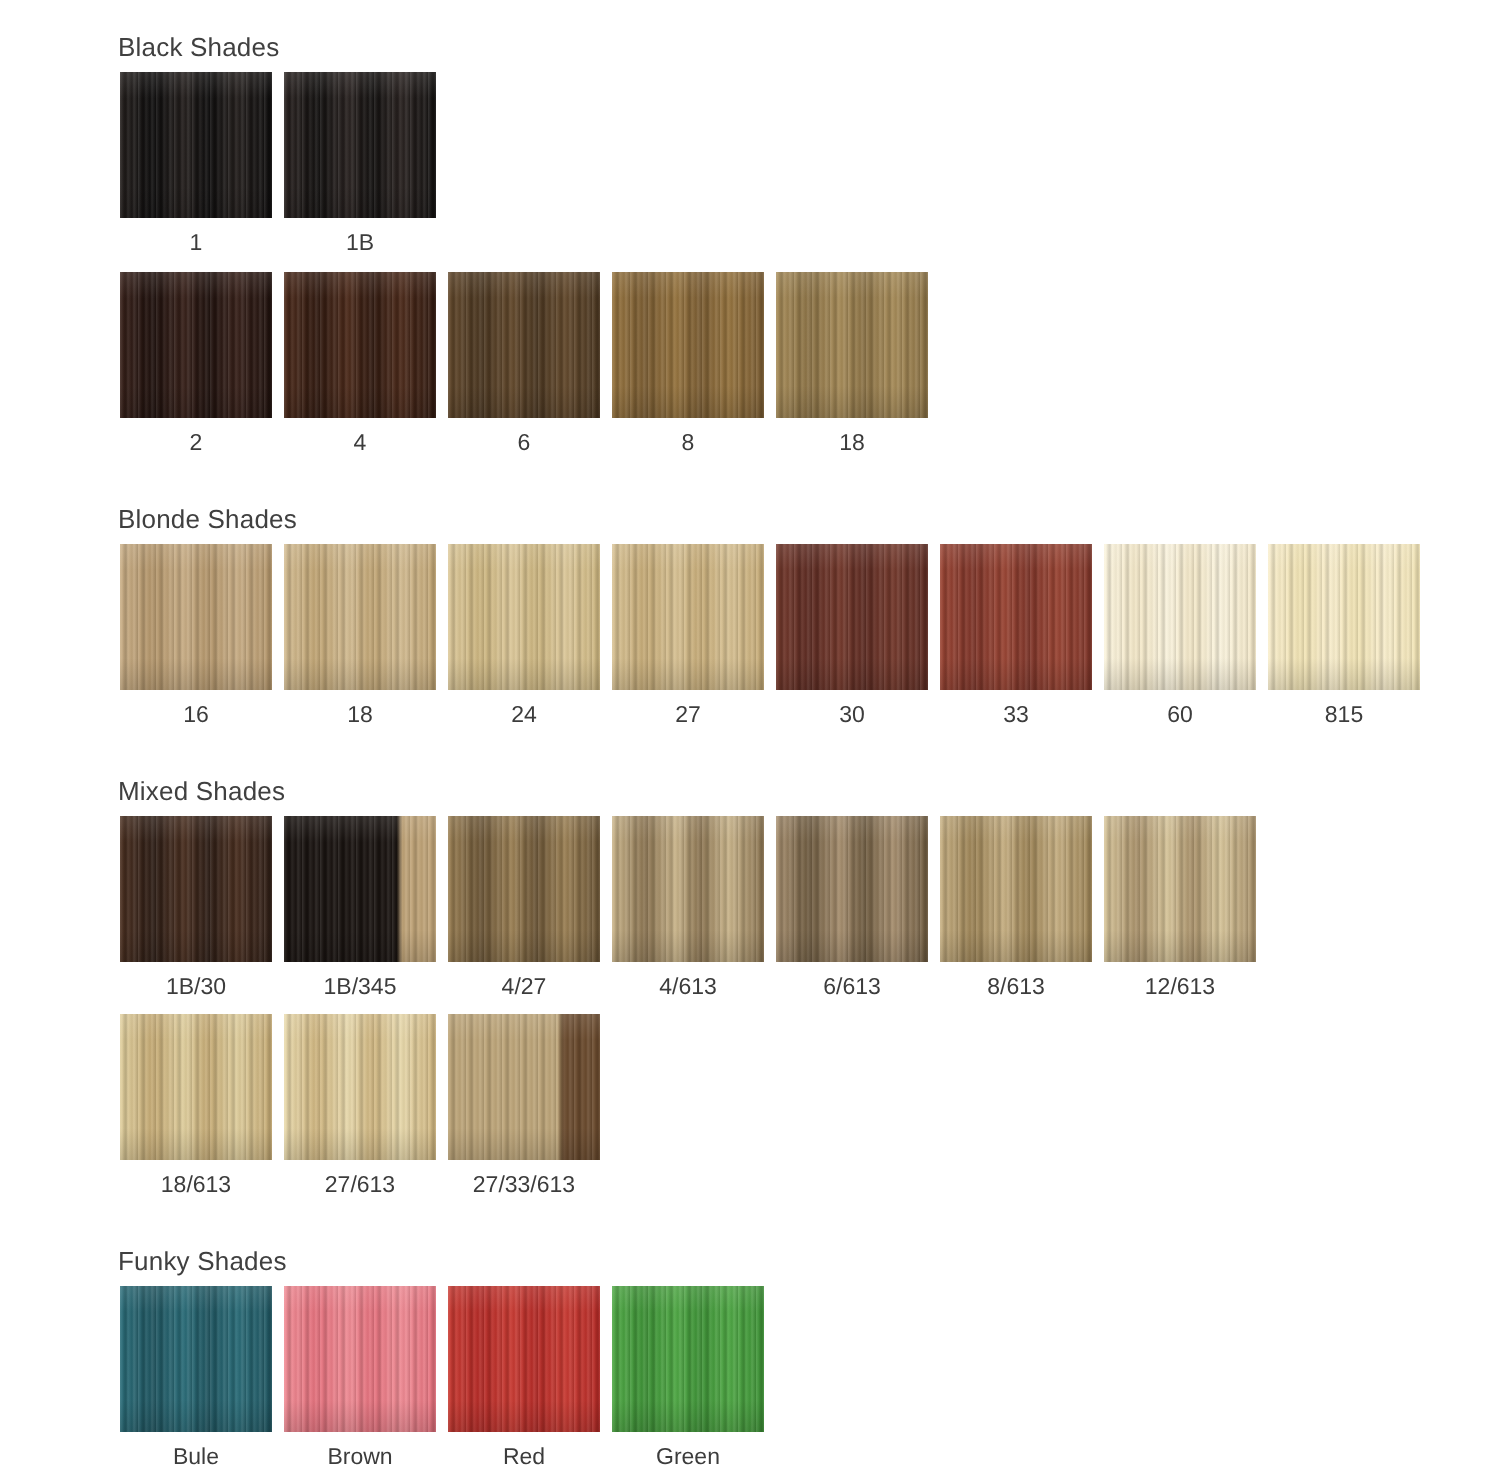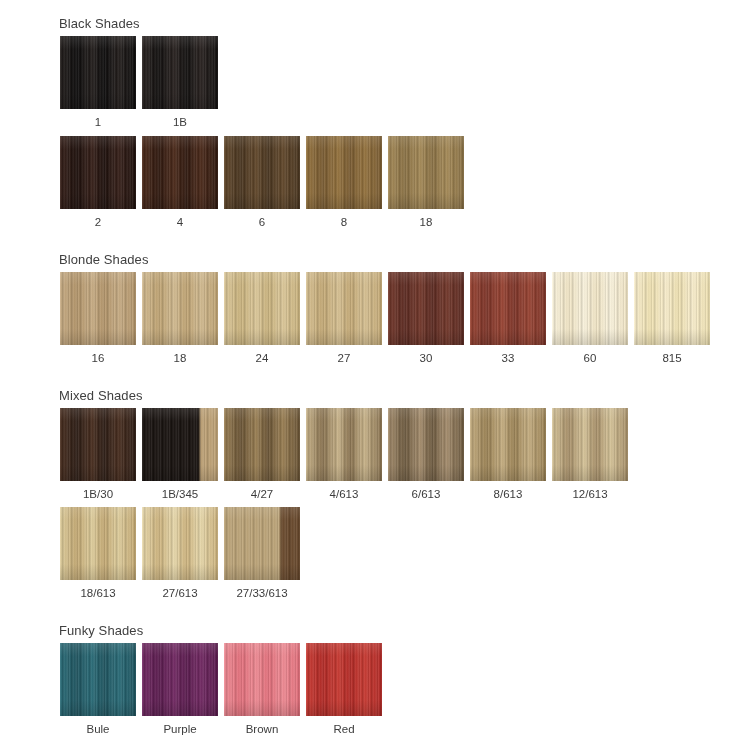--- a/index.html
+++ b/index.html
@@ -229,27 +229,27 @@
     </div>
     <div class="sec-gap"></div>
     <div class="section">
       <div class="section-title">Funky Shades</div>
       <div class="swatch-row">
         <div class="swatch-cell">
           <div class="swatch" style="background: linear-gradient(90deg, rgb(43, 109, 121) 0%, rgb(31, 85, 96) 22%, rgb(43, 109, 121) 42%, rgb(31, 85, 96) 58%, rgb(43, 109, 121) 76%, rgb(31, 85, 96) 100%);"></div>
           <div class="swatch-label">Bule</div>
         </div>
         <div class="swatch-cell">
-          <div class="swatch" style="background: linear-gradient(90deg, rgb(115, 42, 100) 0%, rgb(91, 28, 79) 22%, rgb(115, 42, 100) 42%, rgb(91, 28, 79) 58%, rgb(115, 42, 100) 76%, rgb(91, 28, 79) 100%);"></div>
-          <div class="swatch-label">Purple</div>
-        </div>
-        <div class="swatch-cell">
           <div class="swatch" style="background: linear-gradient(90deg, rgb(240, 140, 149) 0%, rgb(228, 112, 124) 22%, rgb(240, 140, 149) 42%, rgb(228, 112, 124) 58%, rgb(240, 140, 149) 76%, rgb(228, 112, 124) 100%);"></div>
           <div class="swatch-label">Brown</div>
         </div>
         <div class="swatch-cell">
           <div class="swatch" style="background: linear-gradient(90deg, rgb(201, 59, 51) 0%, rgb(180, 42, 38) 22%, rgb(201, 59, 51) 42%, rgb(180, 42, 38) 58%, rgb(201, 59, 51) 76%, rgb(180, 42, 38) 100%);"></div>
           <div class="swatch-label">Red</div>
+        </div>
+        <div class="swatch-cell">
+          <div class="swatch" style="background: linear-gradient(90deg, rgb(79, 168, 69) 0%, rgb(61, 145, 54) 22%, rgb(79, 168, 69) 42%, rgb(61, 145, 54) 58%, rgb(79, 168, 69) 76%, rgb(61, 145, 54) 100%);"></div>
+          <div class="swatch-label">Green</div>
         </div>
       </div>
     </div>
     <div class="sec-gap"></div>
   </div>
 
 </body></html>

